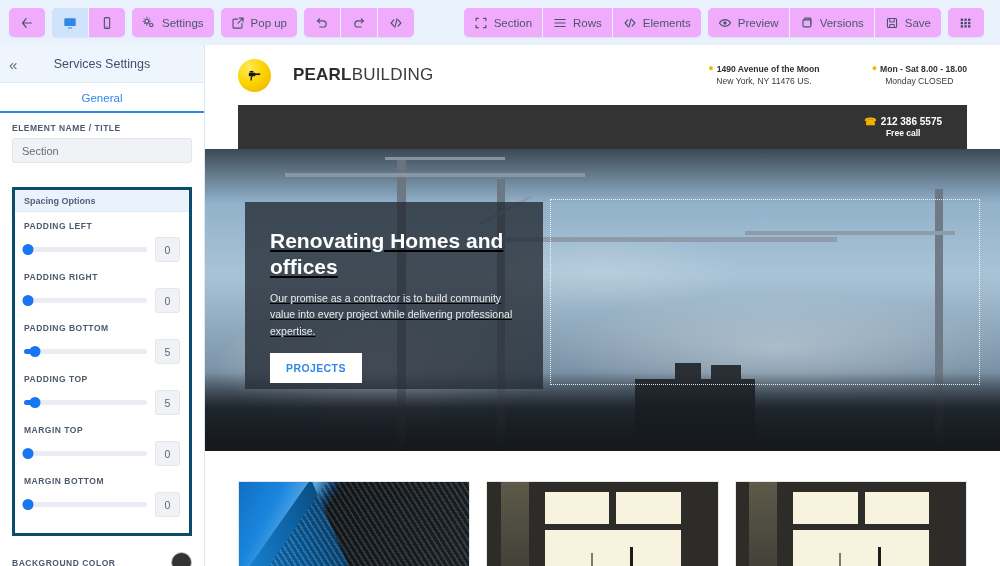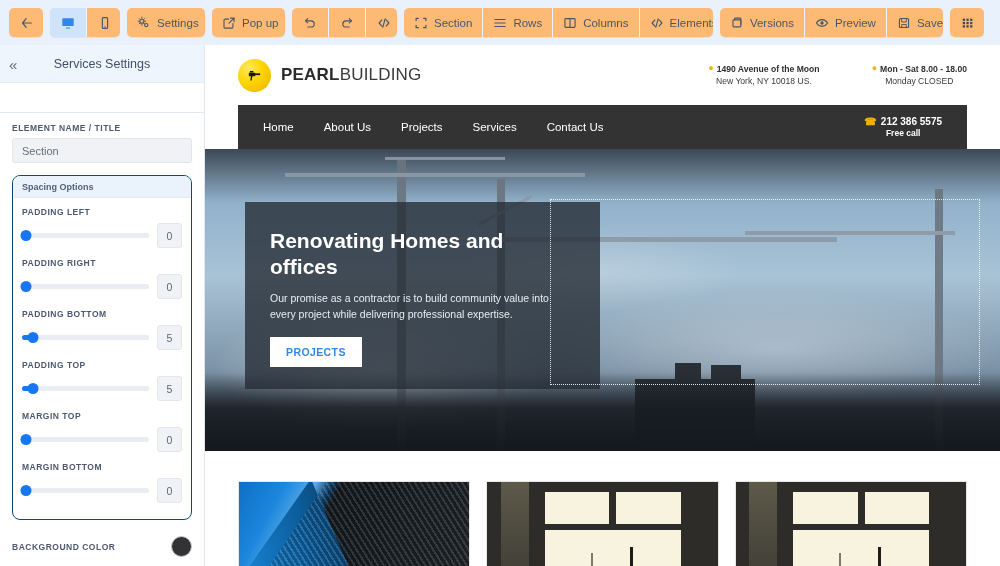--- a/index.html
+++ b/index.html
@@ -14,21 +14,21 @@
   
   .toolbar {
     position: absolute; top: 0; left: 0;
     width: 1000px; height: 45px;
     background: #e8f1fc;
     display: flex; align-items: center;
     padding: 0 9px;
   }
   .tb-group {
     display: flex; align-items: center;
-    background: #fdba74;
+    background: #f0abfc;
     border-radius: 5px;
     height: 29px;
     margin-right: 7px;
     box-shadow: 0 1px 1px rgba(40,70,110,0.07);
     overflow: hidden;
   }
   .tb-btn {
     display: flex; align-items: center; gap: 6px;
     height: 29px; padding: 0 10px;
     font-size: 11.5px; color: #49576b;
@@ -80,21 +80,21 @@
     color: #4d5a6e; text-transform: uppercase; margin-bottom: 5px;
   }
   .text-input {
     width: 100%; height: 25px;
     background: #f0f2f5; border: 1px solid #e2e6ec; border-radius: 3px;
     font-size: 11px; color: #63707f; padding: 0 9px;
     display: flex; align-items: center;
   }
 
   .group-box {
-    margin-top: 12px; border: 1px solid #0c4a6e; border-radius: 8px;
+    margin-top: 24px; border: 3px solid #0c4a6e; border-radius: 0;
     background: #fff; overflow: hidden;
   }
   .group-box-head {
     background: #eaf2fb; height: 22px;
     display: flex; align-items: center;
     padding: 0 9px; font-size: 9px; color: #53627a; font-weight: 600;
     border-bottom: 1px solid #e4ebf3;
   }
   .group-box-body { padding: 9px 9px 6px 9px; }
 
@@ -138,21 +138,21 @@
     position: absolute; top: 45px; left: 205px;
     width: 795px; height: 521px;
     background: #ffffff; overflow: hidden;
   }
 
   
   .site-head {
     height: 60px; display: flex; align-items: center;
     padding: 0 33px; background: #fff;
   }
-  .logo-wrap { display: flex; align-items: center; gap: 10px; justify-content: space-between; }
+  .logo-wrap { display: flex; align-items: center; gap: 22px; justify-content: space-between; }
   .logo-badge {
     width: 33px; height: 33px; border-radius: 50%;
     background: radial-gradient(circle at 32% 28%, #ffe95e 0%, #fdd400 45%, #e9ae00 100%);
     display: flex; align-items: center; justify-content: center;
     position: relative;
   }
   .logo-badge svg { display: block; }
   .logo-text { font-size: 17px; letter-spacing: .2px; color: #2b2b2b; }
   .logo-text b { font-weight: 700; }
   .logo-text span { font-weight: 300; color: #3a3a3a; }
@@ -198,23 +198,24 @@
     position: absolute; left: 0; right: 0; bottom: 0; height: 78px;
     background: linear-gradient(180deg, rgba(25,30,36,.0) 0%, rgba(22,27,33,.85) 45%, #15191e 100%);
   }
   .crane { position: absolute; opacity: .92; }
   .mast { position: absolute; background: #6b7581; }
   .jib  { position: absolute; background: #8d99a6; }
   .blk  { position: absolute; background: #2a2f36; }
 
   .hero-box {
     position: absolute; left: 40px; top: 53px;
-    width: 355px; height: 187px;
+    width: 298px; height: 187px;
     background: rgba(38,45,54,.80);
     padding: 26px 24px 16px 25px;
+    text-decoration: underline;
   }
   .hero-h1 {
     color: #ffffff; font-size: 21px; font-weight: bold; line-height: 1.22;
     margin-bottom: 11px;
   }
   .hero-p {
     color: #e7ecf1; font-size: 10.5px; line-height: 1.55; margin-bottom: 14px;
   }
   .hero-btn {
     display: inline-flex; align-items: center; justify-content: center;
@@ -369,54 +370,45 @@
         <span class="tb-ico">
           <svg viewBox="0 0 16 16" width="14" height="14">
               <path d="M2.2 4h11.6M2.2 8h11.6M2.2 12h11.6" stroke="#49576b" stroke-width="1.4" stroke-linecap="round"></path>
             </svg>
         </span>
         <span>Rows</span>
       </div>
       <div class="tb-btn">
         <span class="tb-ico">
           <svg viewBox="0 0 16 16" width="14" height="14">
-              <rect x="2.2" y="3" width="11.6" height="10" rx="1" fill="none" stroke="#49576b" stroke-width="1.3"></rect>
-              <path d="M8 3v10" stroke="#49576b" stroke-width="1.3"></path>
-            </svg>
-        </span>
-        <span>Columns</span>
-      </div>
-      <div class="tb-btn">
-        <span class="tb-ico">
-          <svg viewBox="0 0 16 16" width="14" height="14">
               <path d="M5.6 4.4L2.4 8l3.2 3.6M10.4 4.4L13.6 8l-3.2 3.6M9.3 3.2l-2.6 9.6" fill="none" stroke="#49576b" stroke-width="1.3" stroke-linecap="round" stroke-linejoin="round"></path>
             </svg>
         </span>
         <span>Elements</span>
       </div>
     </div>
 
     <div class="tb-group">
+      <div class="tb-btn">
+        <span class="tb-ico">
+          <svg viewBox="0 0 16 16" width="14" height="14">
+              <path d="M1.6 8S4 4.2 8 4.2 14.4 8 14.4 8 12 11.8 8 11.8 1.6 8 1.6 8z" fill="none" stroke="#49576b" stroke-width="1.3"></path>
+              <circle cx="8" cy="8" r="1.9" fill="#49576b"></circle>
+            </svg>
+        </span>
+        <span>Preview</span>
+      </div>
       <div class="tb-btn">
         <span class="tb-ico">
           <svg viewBox="0 0 16 16" width="14" height="14">
               <rect x="3.4" y="4.4" width="9" height="8" rx="1" fill="none" stroke="#49576b" stroke-width="1.3"></rect>
               <path d="M5.2 4.4V3.2a.8.8 0 0 1 .8-.8h5.6a.8.8 0 0 1 .8.8v6.2" fill="none" stroke="#49576b" stroke-width="1.2" stroke-linecap="round"></path>
             </svg>
         </span>
         <span>Versions</span>
-      </div>
-      <div class="tb-btn">
-        <span class="tb-ico">
-          <svg viewBox="0 0 16 16" width="14" height="14">
-              <path d="M1.6 8S4 4.2 8 4.2 14.4 8 14.4 8 12 11.8 8 11.8 1.6 8 1.6 8z" fill="none" stroke="#49576b" stroke-width="1.3"></path>
-              <circle cx="8" cy="8" r="1.9" fill="#49576b"></circle>
-            </svg>
-        </span>
-        <span>Preview</span>
       </div>
       <div class="tb-btn">
         <span class="tb-ico">
           <svg viewBox="0 0 16 16" width="14" height="14">
               <rect x="2.8" y="2.8" width="10.4" height="10.4" rx="1.2" fill="none" stroke="#49576b" stroke-width="1.3"></rect>
               <path d="M5.4 2.8v4h5.2v-4M5.4 13.2v-3.4h5.2v3.4" fill="none" stroke="#49576b" stroke-width="1.1"></path>
             </svg>
         </span>
         <span>Save</span>
       </div>
@@ -444,20 +436,23 @@
   </div>
 
   <div class="panel">
 
     <div class="panel-head">
       <span class="collapse">«</span>
       <span class="panel-title">Services Settings</span>
     </div>
 
     <div class="tabs">
+      <div class="tab active">
+        <span>General</span>
+      </div>
     </div>
 
     <div class="panel-body">
 
       <div class="field-label">ELEMENT NAME / TITLE</div>
       <div class="text-input">Section</div>
 
       <div class="group-box">
         <div class="group-box-head">Spacing Options</div>
         <div class="group-box-body">
@@ -558,40 +553,33 @@
         </div>
         <div class="logo-text"><b>PEARL</b><span>BUILDING</span></div>
       </div>
 
       <div class="head-info">
         <div class="info-col">
           <div class="l1">
             <span class="pin">●</span>
             <span>1490 Avenue of the Moon</span>
           </div>
-          <div class="l2">New York, NY 10018 US.</div>
+          <div class="l2">New York, NY 11476 US.</div>
         </div>
         <div class="info-col">
           <div class="l1">
             <span class="pin">●</span>
             <span>Mon - Sat 8.00 - 18.00</span>
           </div>
           <div class="l2">Monday CLOSED</div>
         </div>
       </div>
     </div>
 
     <div class="nav">
-      <div class="nav-links">
-        <div class="nav-link">Home</div>
-        <div class="nav-link">About Us</div>
-        <div class="nav-link">Projects</div>
-        <div class="nav-link">Services</div>
-        <div class="nav-link">Contact Us</div>
-      </div>
       <div class="nav-phone">
         <div class="num">
           <span class="ph">☎</span>
           <span>212 386 5575</span>
         </div>
         <div class="sub">Free call</div>
       </div>
     </div>
 
     <div class="hero">

